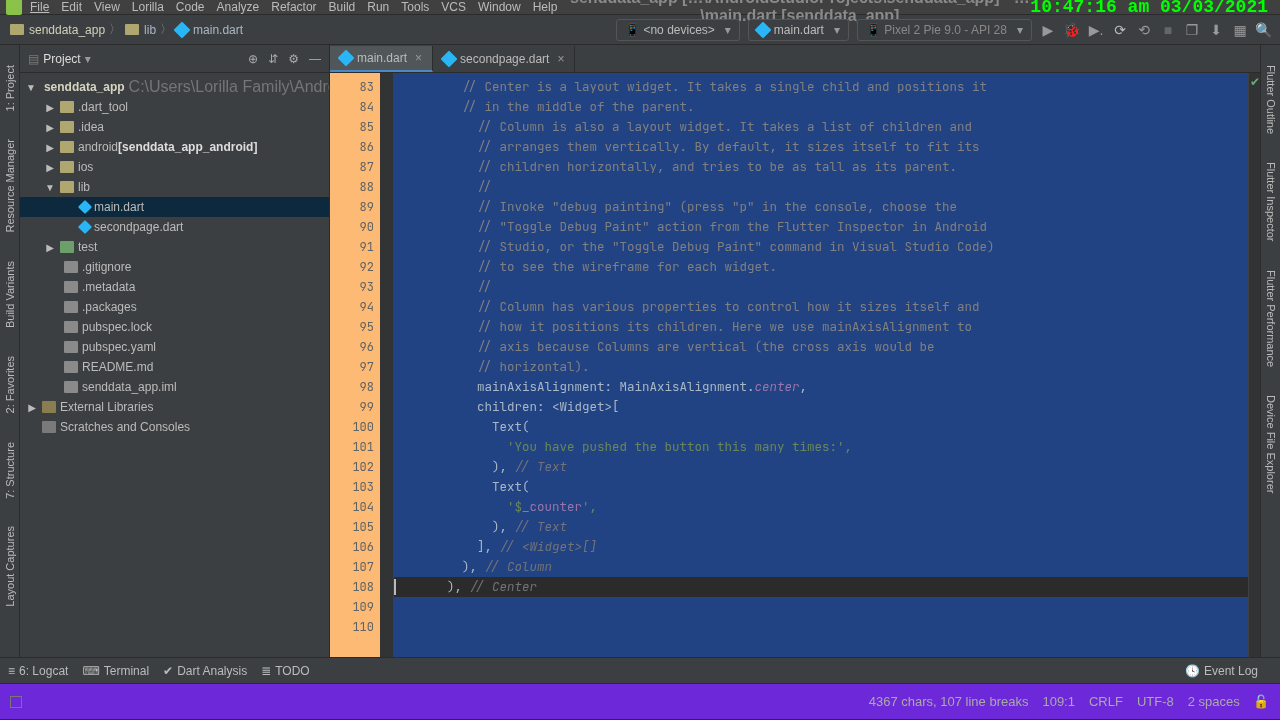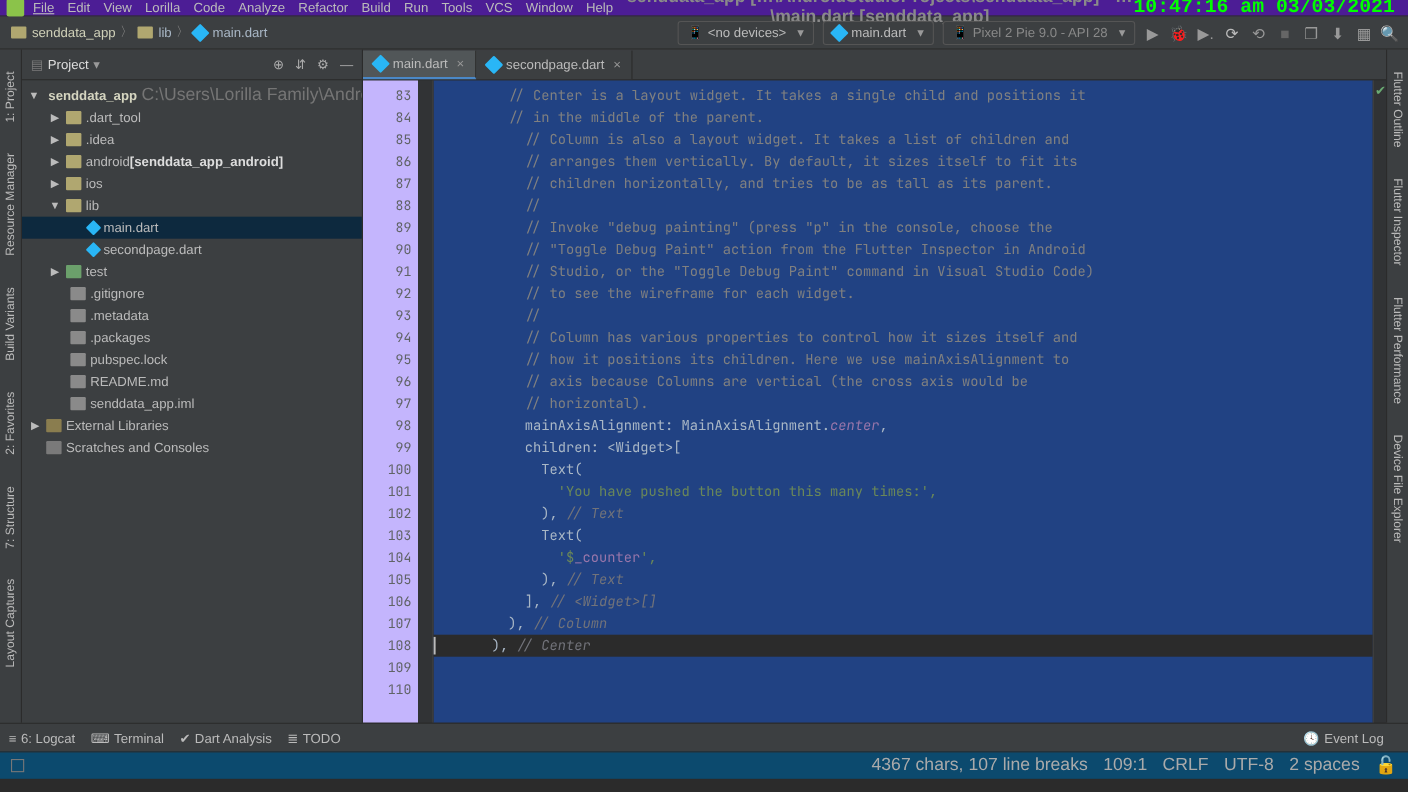--- a/index.html
+++ b/index.html
@@ -1,17 +1,17 @@
 <!DOCTYPE html>
 <html><head>
 <meta charset="utf-8">
 <style>
 * { margin:0; padding:0; box-sizing:border-box; }
 body { font-family:"Segoe UI",Arial,sans-serif; font-size:12px; background:#2b2b2b; color:#a9b7c6; width:1280px; height:720px; overflow:hidden; position:relative; }
-.menubar { height:15px; background:#4c1d95; display:flex; align-items:center; padding:0 6px; border-bottom:1px solid #2b2b2b; }
+.menubar { height:15px; background:#404040; display:flex; align-items:center; padding:0 6px; border-bottom:1px solid #2b2b2b; }
 .logo { width:16px; height:16px; background:#8bc34a; margin-right:8px; border-radius:2px; }
 .menubar .menu-item { margin-right:12px; color:#bbb; cursor:pointer; }
 .menubar .menu-item .ul { text-decoration:underline; }
 .window-title { flex:1; text-align:center; color:#8a8a8a; font-size:16px;font-weight:bold; }
 .clock { color:#00ff00; font-weight:bold; font-family:"Courier New",monospace; font-size:18px; padding-right:6px; }
 .toolbar { height:30px; background:#3c3f41; display:flex; align-items:center; border-bottom:1px solid #2b2b2b; padding:0 4px; }
 .toolbar .pjt { color:#cfd0b8; font-size:12px; }
 .crumb { display:flex; align-items:center; padding:0 6px; }
 .crumb-sep { color:#8a8a8a; margin:0 4px; }
 .folder-icon { width:14px; height:11px; background:#b0a770; margin-right:5px; border-radius:1px; }
@@ -42,39 +42,39 @@
 .tr-ico.root { background:#4f7b4f; }
 .tree-row .label { color:#bbbbbb; }
 .tree-row .label.bold { font-weight:bold; color:#d5d5c0; }
 .tree-row .path { color:#757575; margin-left:4px; font-size:16px; }
 .editor-area { flex:1; display:flex; flex-direction:column; background:#2b2b2b; }
 .tabs { height:28px; background:#3c3f41; border-bottom:1px solid #2b2b2b; display:flex; align-items:flex-end; }
 .tab { height:26px; display:flex; align-items:center; padding:0 10px; background:#3c3f41; border-right:1px solid #2b2b2b; color:#bbb; font-size:12px; }
 .tab.active { background:#515658; border-bottom:2px solid #4a88c7; }
 .tab .close { margin-left:8px; color:#999; font-size:12px; }
 .code-wrap { display:flex; flex:1; overflow:hidden; position:relative; }
-.gutter { width:50px; background:#c4b5fd; color:#606366; text-align:right; padding:4px 6px 0 0; font-family:"JetBrains Mono","Consolas",monospace; font-size:12px; line-height:20px; }
+.gutter { width:50px; background:#fdba74; color:#606366; text-align:right; padding:4px 6px 0 0; font-family:"JetBrains Mono","Consolas",monospace; font-size:12px; line-height:20px; }
 .fold-gutter { width:14px; background:#313335; border-right:1px solid #404040; position:relative; }
 .code { flex:1; font-family:"JetBrains Mono","Consolas",monospace; font-size:12.5px; line-height:20px; padding:4px 0 0 8px; overflow:hidden; background:#214283; }
 .code div { white-space:pre; }
 .code .line109, .code .line110 { background:#2b2b2b; margin-left:-8px; padding-left:8px; margin-right:-30px; }
 .code .line109 { position:relative; }
 .cursor { position:absolute; left:0px; width:2px; height:16px; background:#bbb; top:2px; }
 .errstrip { width:12px; background:#313335; border-left:1px solid #404040; position:relative; }
 .c-comment { color:#808080; }
 .c-text { color:#a9b7c6; }
 .c-str { color:#6a8759; }
 .c-cls { color:#a9b7c6; }
 .c-prop { color:#9876aa; font-style:italic; }
 .c-field { color:#9876aa; }
 .c-static { color:#ffc66d; font-style:italic; }
 .c-hint { color:#72737a; font-style:italic; }
 .bottom-bar { height:26px; background:#3c3f41; border-top:1px solid #2b2b2b; display:flex; align-items:center; padding:0 8px; }
 .bottom-bar .btn { margin-right:14px; color:#bbb; cursor:pointer; display:flex; align-items:center; gap:4px; }
-.status-bar { height:25px; background:#0c4a6e; border-top:1px solid #2b2b2b; display:flex; align-items:center; padding:0 10px; color:#aaa; font-size:16px; }
+.status-bar { height:36px; background:#6d28d9; border-top:1px solid #2b2b2b; display:flex; align-items:center; padding:0 10px; color:#aaa; font-size:13px; }
 .status-bar .spacer { flex:1; }
 .status-bar .item { margin-left:14px; }
 .sq-ico { width:12px; height:12px; border:1px solid #777; display:inline-block; }
 </style>
 </head>
 <body>
 
 <div class="menubar">
   <div class="logo"></div>
   <span class="menu-item"><span class="ul">File</span></span>
@@ -202,20 +202,24 @@
           <span class="tr-ico pkg"></span>
           <span class="label">.metadata</span>
         </div>
       <div class="tree-row" style="padding-left:40px">
           <span class="tr-ico pkg"></span>
           <span class="label">.packages</span>
         </div>
       <div class="tree-row" style="padding-left:40px">
           <span class="tr-ico pkg"></span>
           <span class="label">pubspec.lock</span>
+        </div>
+      <div class="tree-row" style="padding-left:40px">
+          <span class="tr-ico pkg"></span>
+          <span class="label">pubspec.yaml</span>
         </div>
       <div class="tree-row" style="padding-left:40px">
           <span class="tr-ico pkg"></span>
           <span class="label">README.md</span>
         </div>
       <div class="tree-row" style="padding-left:40px">
           <span class="tr-ico pkg"></span>
           <span class="label">senddata_app.iml</span>
         </div>
       <div class="tree-row" style="padding-left:6px">

